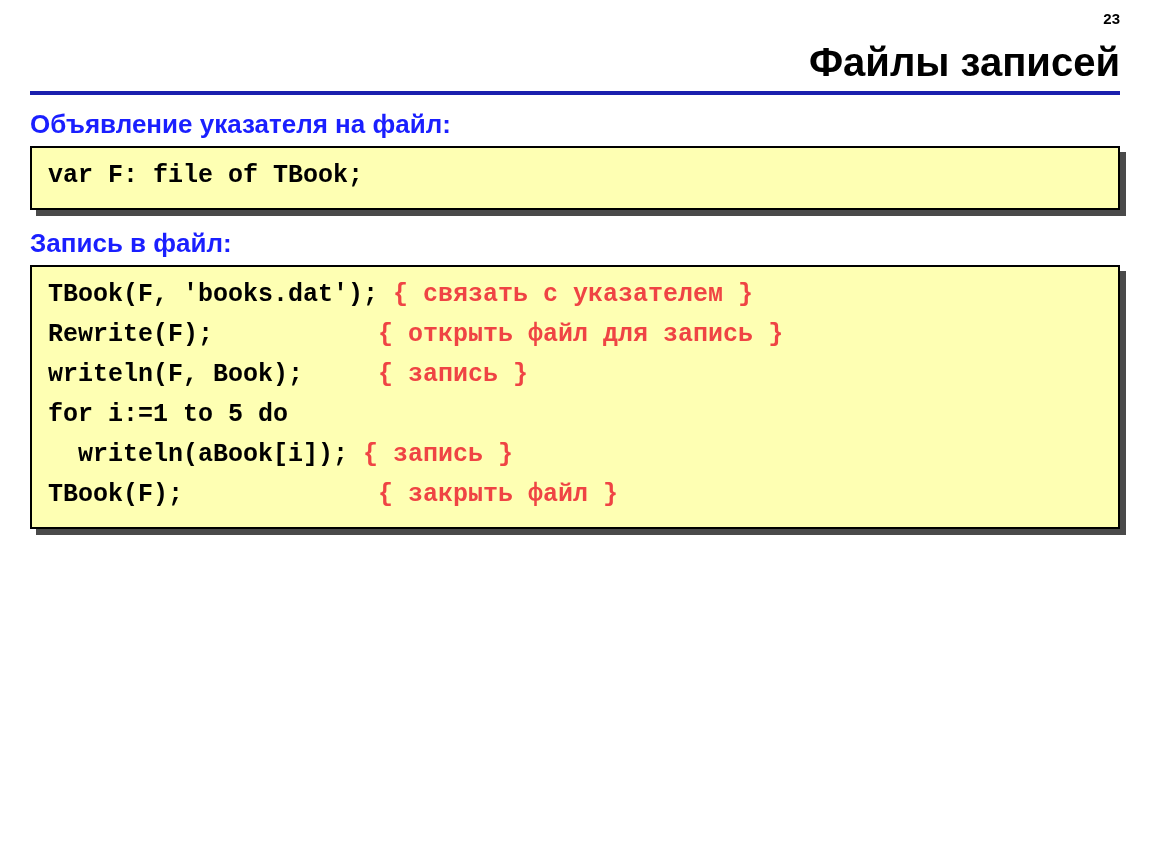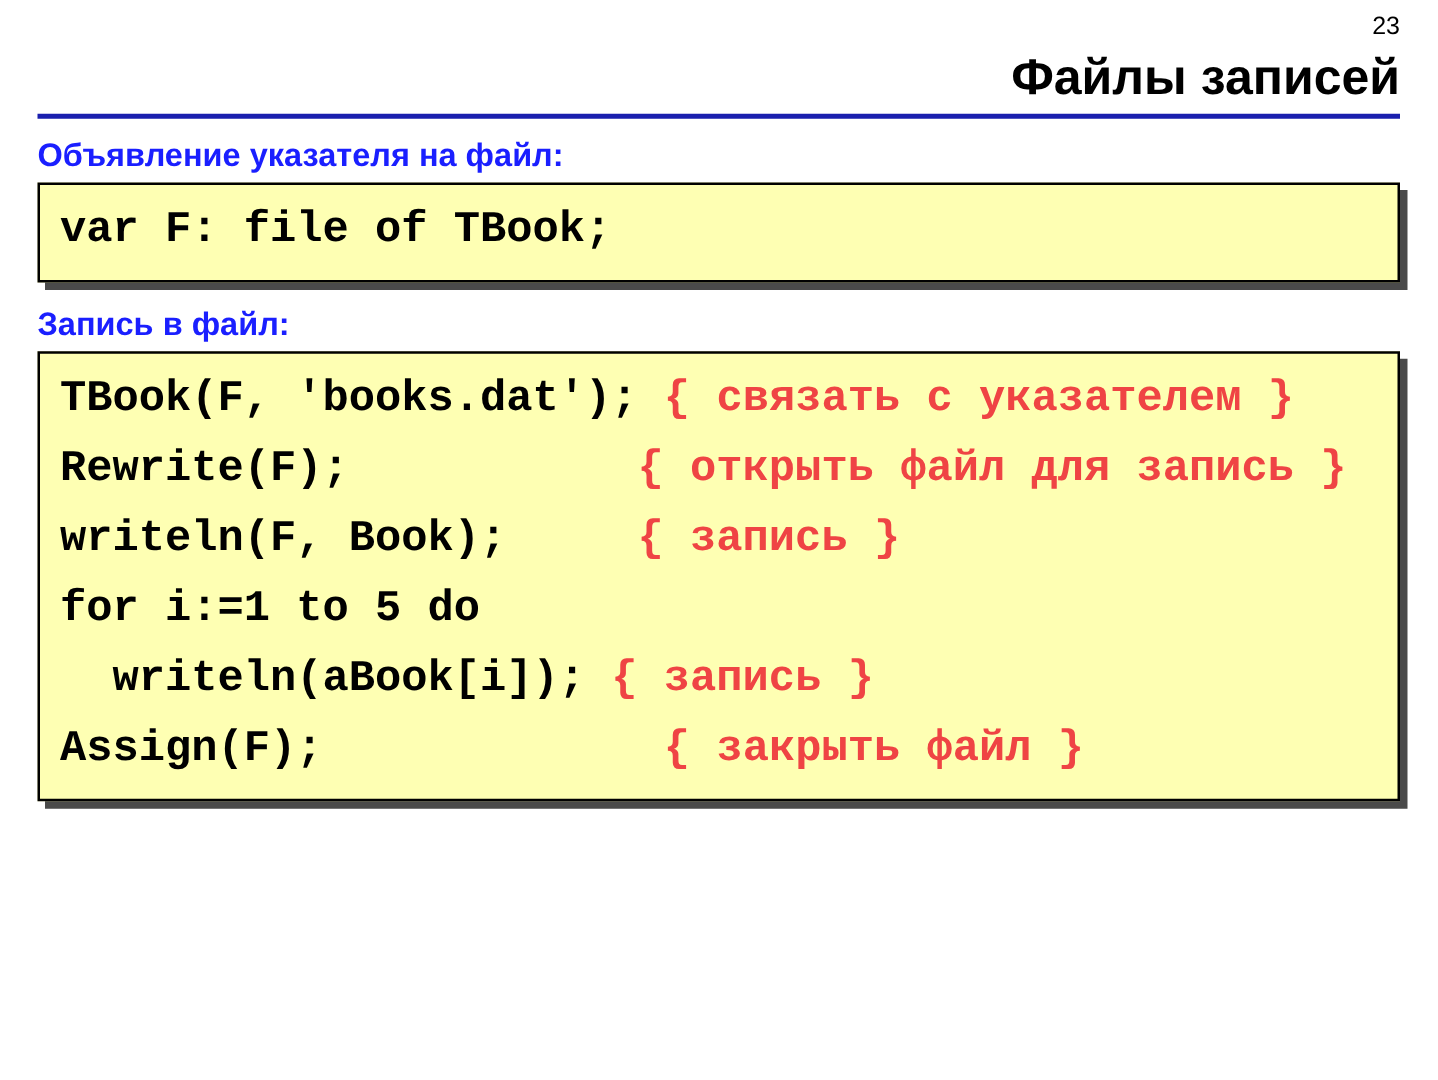--- a/index.html
+++ b/index.html
@@ -15,22 +15,23 @@
     position: relative;
     width: 1150px;
     height: 864px;
     box-sizing: border-box;
     padding: 20px 30px 30px 30px;
   }
   .pagenum {
     position: absolute;
     top: 10px;
     right: 30px;
-    font-size: 20px;
+    font-size: 15px;
     color: #000;
+    font-weight: bold;
   }
   .title {
     font-size: 40px;
     font-weight: bold;
     margin: 20px 0 6px 24px;
     text-align: right;
   }
   .hr {
     border: none;
     border-top: 4px solid #1a1fae;
@@ -46,21 +47,21 @@
     position: relative;
     margin: 0 0 18px 0;
   }
   .codebox {
     position: relative;
     z-index: 1;
     background: #feffb3;
     border: 2px solid #000;
     padding: 8px 16px 12px 16px;
     font-family: "Courier New", Courier, monospace;
-    font-size: 35px;
+    font-size: 25px;
     font-weight: bold;
     line-height: 1.6;
     white-space: pre;
     box-shadow: 6px 6px 0 #4a4a4a;
   }
   .code-black { color: #000; }
   .code-comment { color: #ef4444; }
 </style>
 </head>
 <body>
@@ -79,16 +80,16 @@
   </div>
 
   <div class="section-label">Запись в файл:</div>
 
   <div class="codebox-wrap">
     <div class="codebox"><span class="code-black">TBook(F, 'books.dat'); </span><span class="code-comment">{ связать с указателем }</span>
 <span class="code-black">Rewrite(F);           </span><span class="code-comment">{ открыть файл для запись }</span>
 <span class="code-black">writeln(F, Book);     </span><span class="code-comment">{ запись }</span>
 <span class="code-black">for i:=1 to 5 do</span>
 <span class="code-black">  writeln(aBook[i]); </span><span class="code-comment">{ запись }</span>
-<span class="code-black">Assign(F);             </span><span class="code-comment">{ закрыть файл }</span></div>
+<span class="code-black">TBook(F);             </span><span class="code-comment">{ закрыть файл }</span></div>
   </div>
 
 </div>
 
 </body></html>

